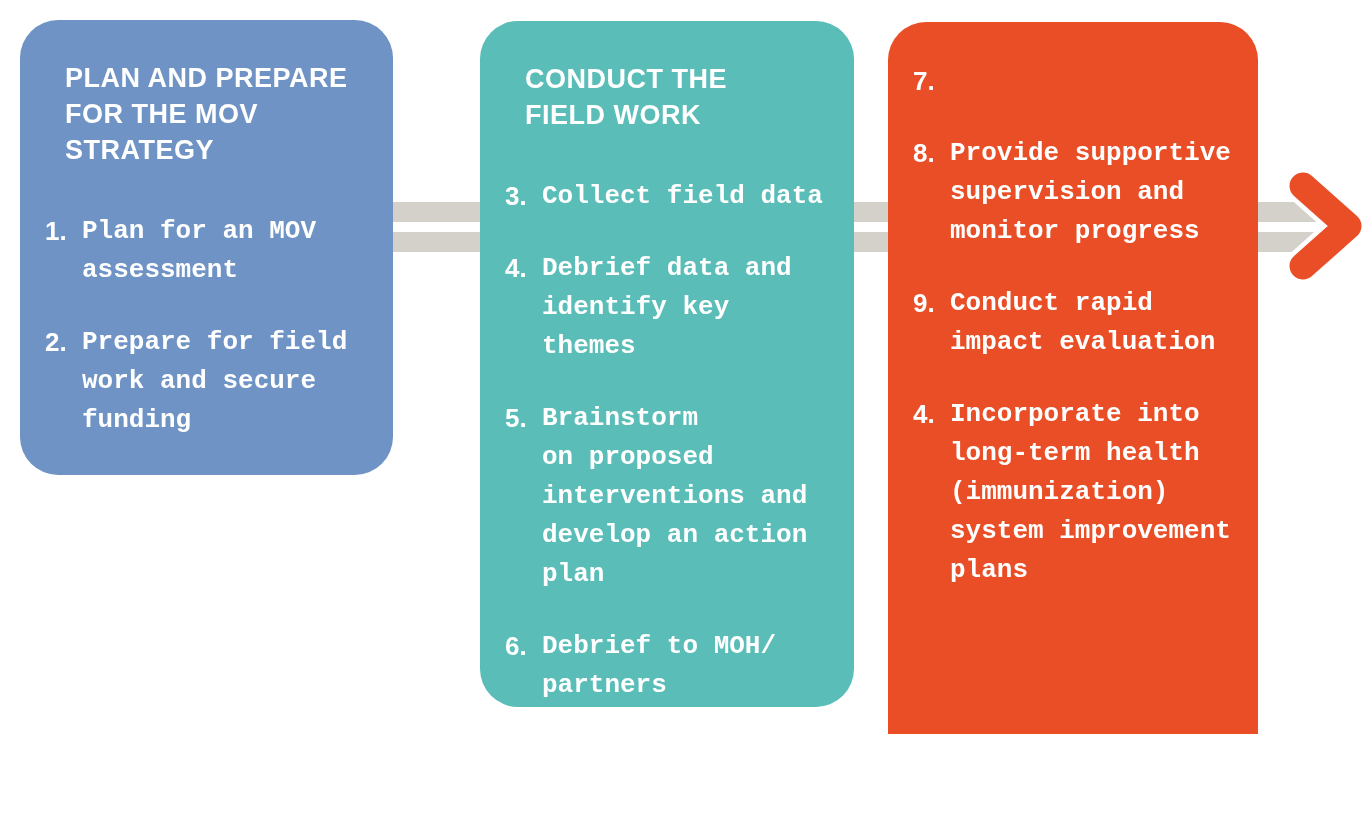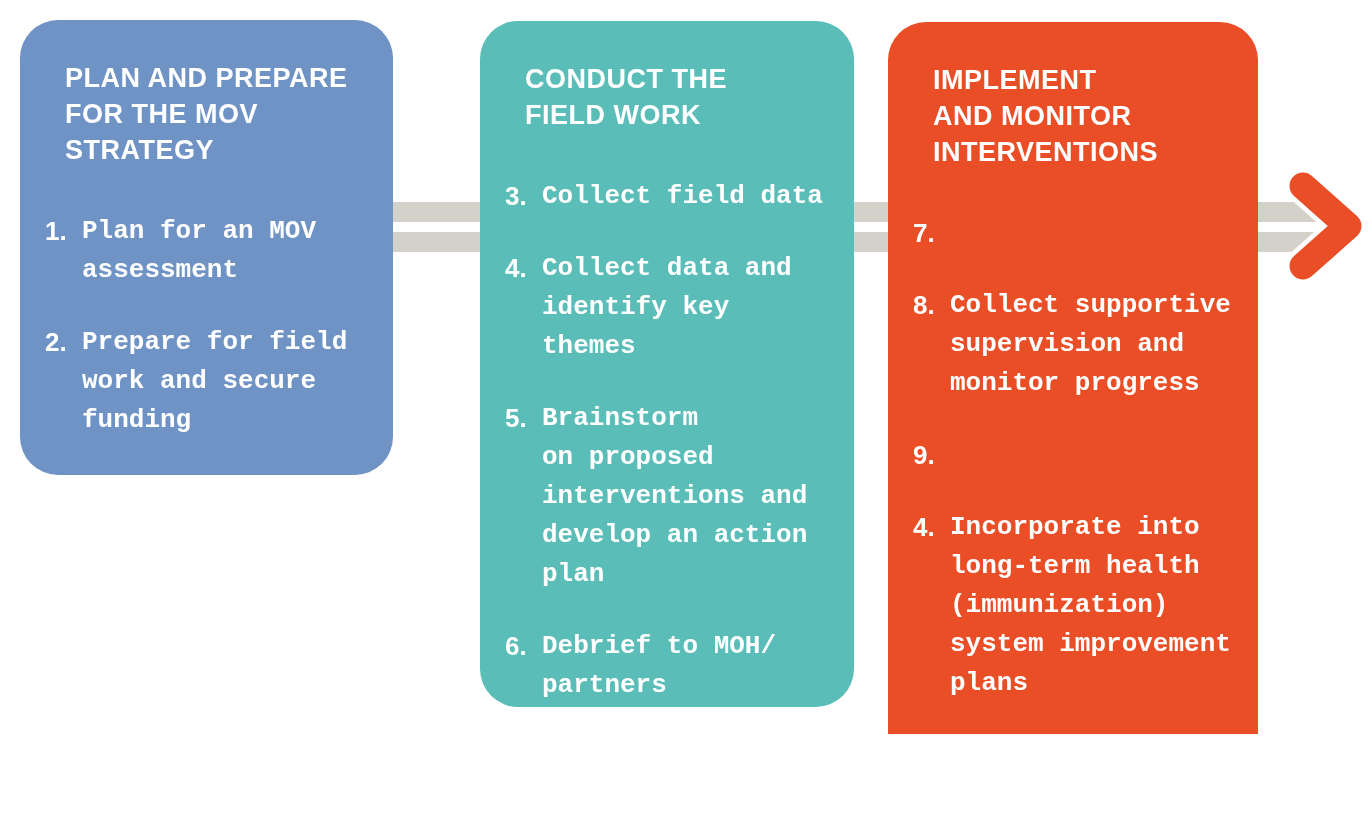--- a/index.html
+++ b/index.html
@@ -106,55 +106,54 @@
   <section class="box box-2" style="background-color: rgb(90, 189, 184);">
     <h2 class="box-title">CONDUCT THE
 FIELD WORK</h2>
     <ol class="steps">
       <li class="item">
         <span class="num">3.</span>
         <span class="txt">Collect field data</span>
       </li>
       <li class="item">
         <span class="num">4.</span>
-        <span class="txt">Collect data and
+        <span class="txt">Debrief data and
 identify key themes</span>
       </li>
       <li class="item">
         <span class="num">5.</span>
         <span class="txt">Brainstorm
 on proposed
 interventions  and
 develop an action
 plan</span>
       </li>
       <li class="item">
         <span class="num">6.</span>
         <span class="txt">Debrief to MOH/
 partners</span>
       </li>
     </ol>
   </section>
 
   <section class="box box-3" style="background-color: rgb(233, 78, 38);">
-    <h2 class="box-title">IMPLEMENT
-AND MONITOR
-INTERVENTIONS</h2>
     <ol class="steps">
       <li class="item">
         <span class="num">7.</span>
       </li>
       <li class="item">
         <span class="num">8.</span>
-        <span class="txt">Collect supportive
+        <span class="txt">Provide supportive
 supervision and
 monitor progress</span>
       </li>
       <li class="item">
         <span class="num">9.</span>
+        <span class="txt">Conduct rapid
+impact evaluation</span>
       </li>
       <li class="item">
         <span class="num">4.</span>
         <span class="txt">Incorporate into
 long-term  health
 (immunization)
 system improvement
 plans</span>
       </li>
     </ol>

